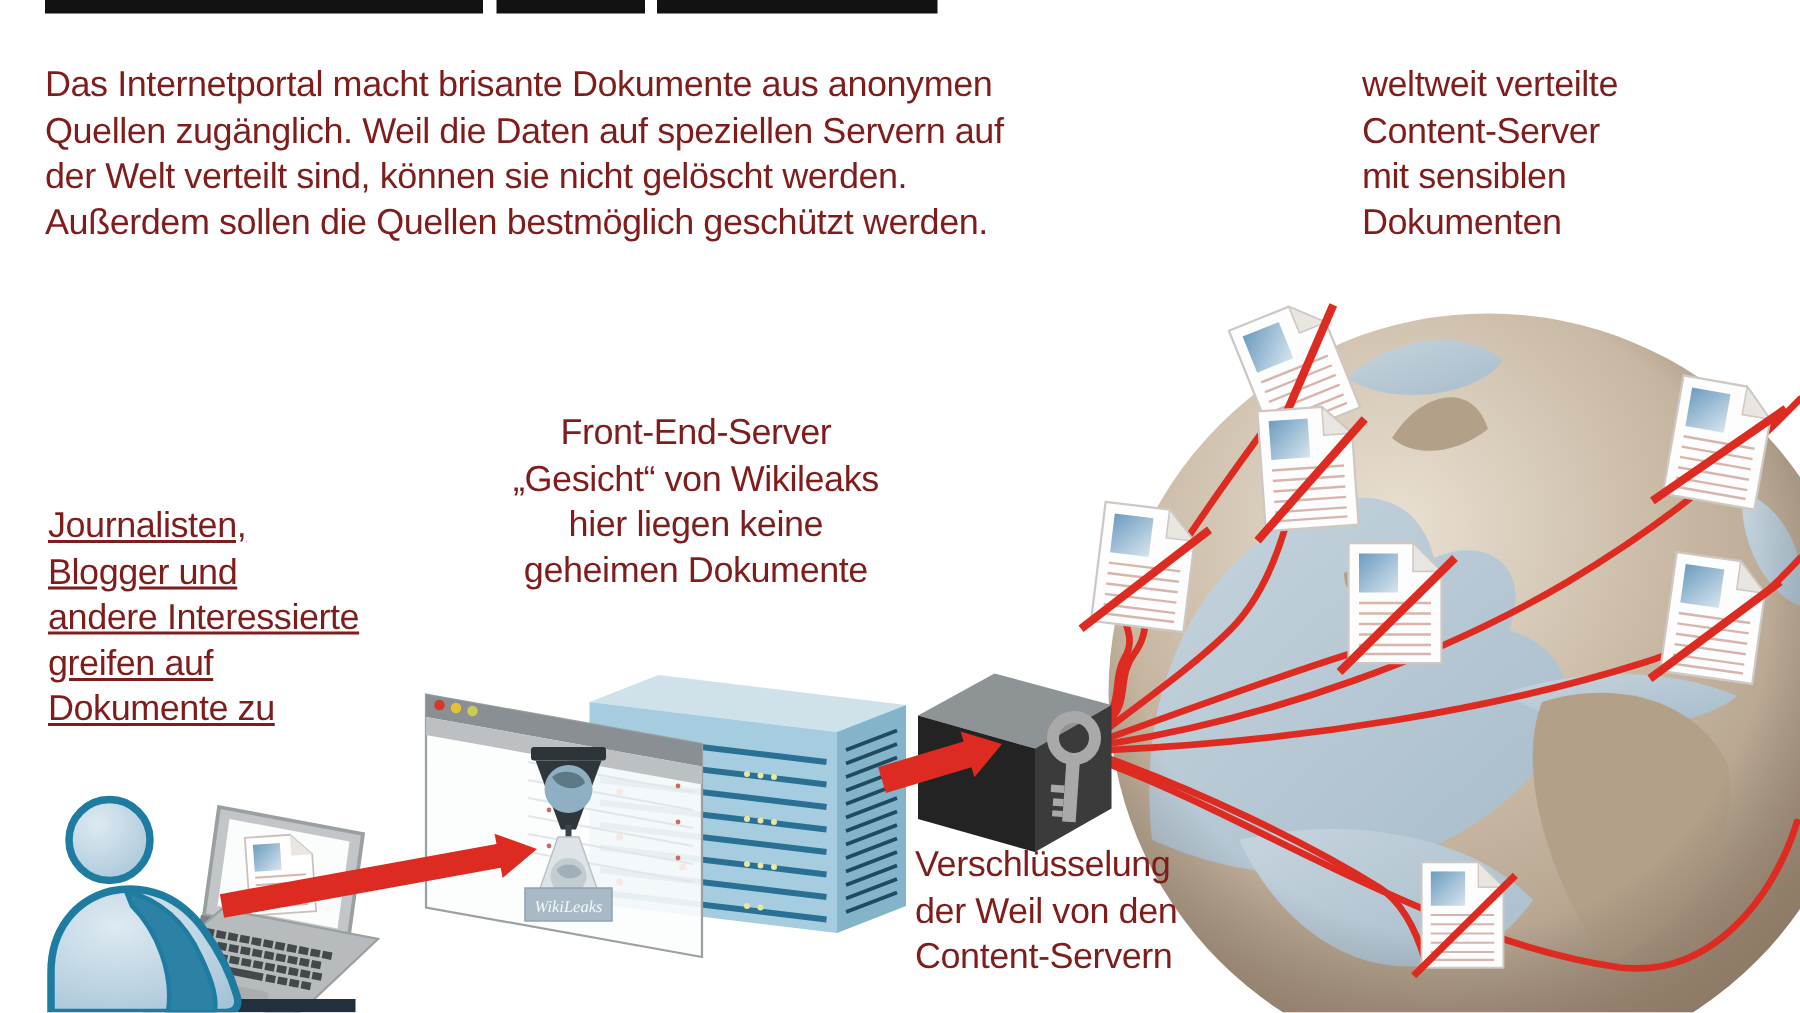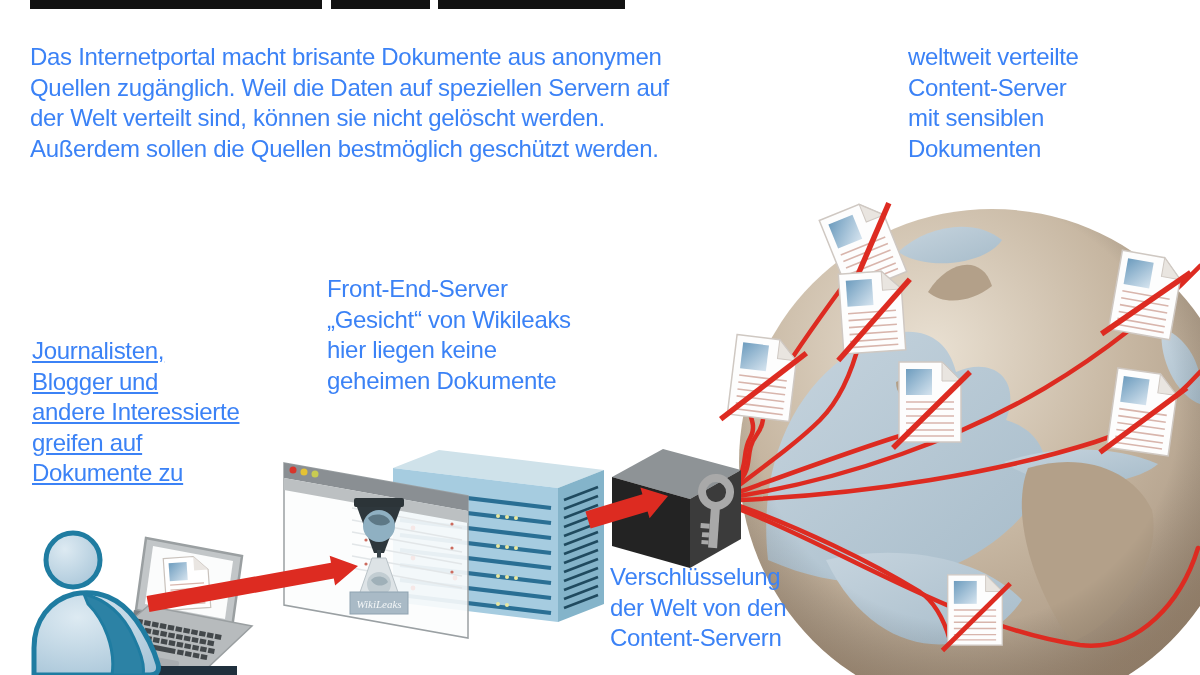--- a/index.html
+++ b/index.html
@@ -6,26 +6,26 @@
   body{
     width:1200px;height:675px;position:relative;overflow:hidden;
     background:#ffffff;
     font-family:"Liberation Sans", sans-serif;
   }
   .label{
     position:absolute;
     white-space:pre-line;
     font-size:24px;
     line-height:30.5px;
-    color:#3b82f6;
+    color:#7f1d1d;
     letter-spacing:-0.3px;
   }
   #intro-text{left:30px;top:42px;}
   #content-server-label{left:908px;top:42px;}
-  #frontend-server-label{left:327px;top:274px;}
+  #frontend-server-label{left:342px;top:274px;text-align:center;}
   #journalists-label{left:32px;top:336px;text-decoration:underline;}
   #encryption-label{left:610px;top:562px;}
   .headline-seg{position:absolute;top:0;height:9px;background:#121212;}
   #illustration{position:absolute;left:0;top:0;}
 </style>
 </head>
 <body>
 
 <div>
   <div class="headline-seg" style="left:30px;width:292px;"></div>
@@ -314,14 +314,14 @@
 <div id="frontend-server-label" class="label">Front-End-Server
 „Gesicht“ von Wikileaks
 hier liegen keine
 geheimen Dokumente</div>
 <div id="journalists-label" class="label">Journalisten,
 Blogger und
 andere Interessierte
 greifen auf
 Dokumente zu</div>
 <div id="encryption-label" class="label">Verschlüsselung
-der Welt von den
+der Weil von den
 Content-Servern</div>
 
 </body></html>

